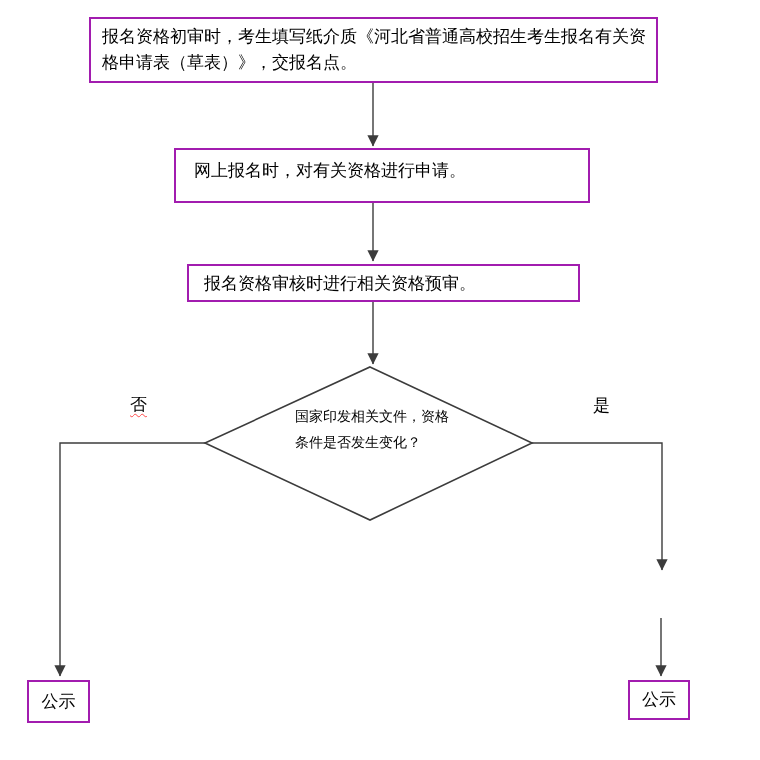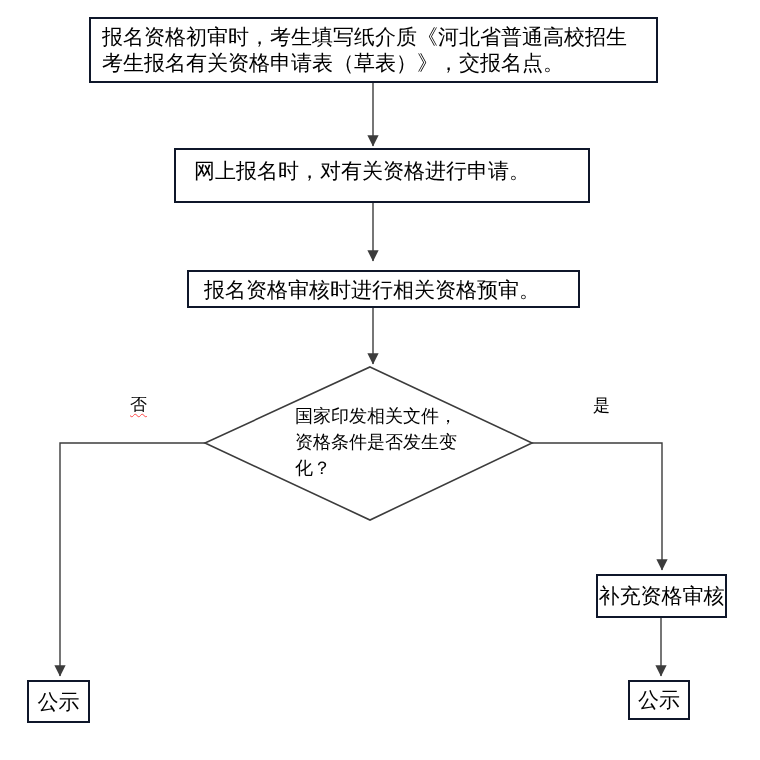--- a/index.html
+++ b/index.html
@@ -19,47 +19,46 @@
   .wires {
     position: absolute;
     left: 0;
     top: 0;
     width: 760px;
     height: 760px;
   }
   .node {
     position: absolute;
     box-sizing: border-box;
-    border: 2px solid #0f172a;
+    border: 2px solid #a21caf;
     background: #ffffff;
-    font-size: 21px;
+    font-size: 17px;
     line-height: 26px;
     letter-spacing: 0;
   }
   .node-step1 {
     left: 89px; top: 17px;
     width: 569px; height: 66px;
     padding: 5px 10px 0 11px;
   }
   .node-step2 {
     left: 174px; top: 148px;
     width: 416px; height: 55px;
     padding: 8px 12px 0 18px;
   }
   .node-step3 {
     left: 187px; top: 264px;
     width: 393px; height: 38px;
     padding: 5px 4px 0 15px;
-    margin-top: 6px;
   }
   .decision-text {
     position: absolute;
     left: 295px; top: 403px;
     width: 166px;
-    font-size: 18px;
+    font-size: 14px;
     line-height: 26px;
   }
   .branch-label {
     position: absolute;
     font-size: 17px;
     line-height: 20px;
   }
   .label-no { left: 130px; top: 395px; }
   .label-yes { left: 593px; top: 396px; }
   .squiggle {
@@ -122,19 +121,18 @@
   <div class="node node-step3">报名资格审核时进行相关资格预审。</div>
 
   <div class="decision-text">国家印发相关文件，资格条件是否发生变化？</div>
 
   <div class="branch-label label-no">
     <span class="squiggle">否</span>
   </div>
 
   <div class="branch-label label-yes">是</div>
 
-  <div class="node node-center node-supplement">补充资格审核</div>
 
   <div class="node node-center node-publish-left">公示</div>
 
   <div class="node node-center node-publish-right">公示</div>
 
 </div>
 
 </body></html>

